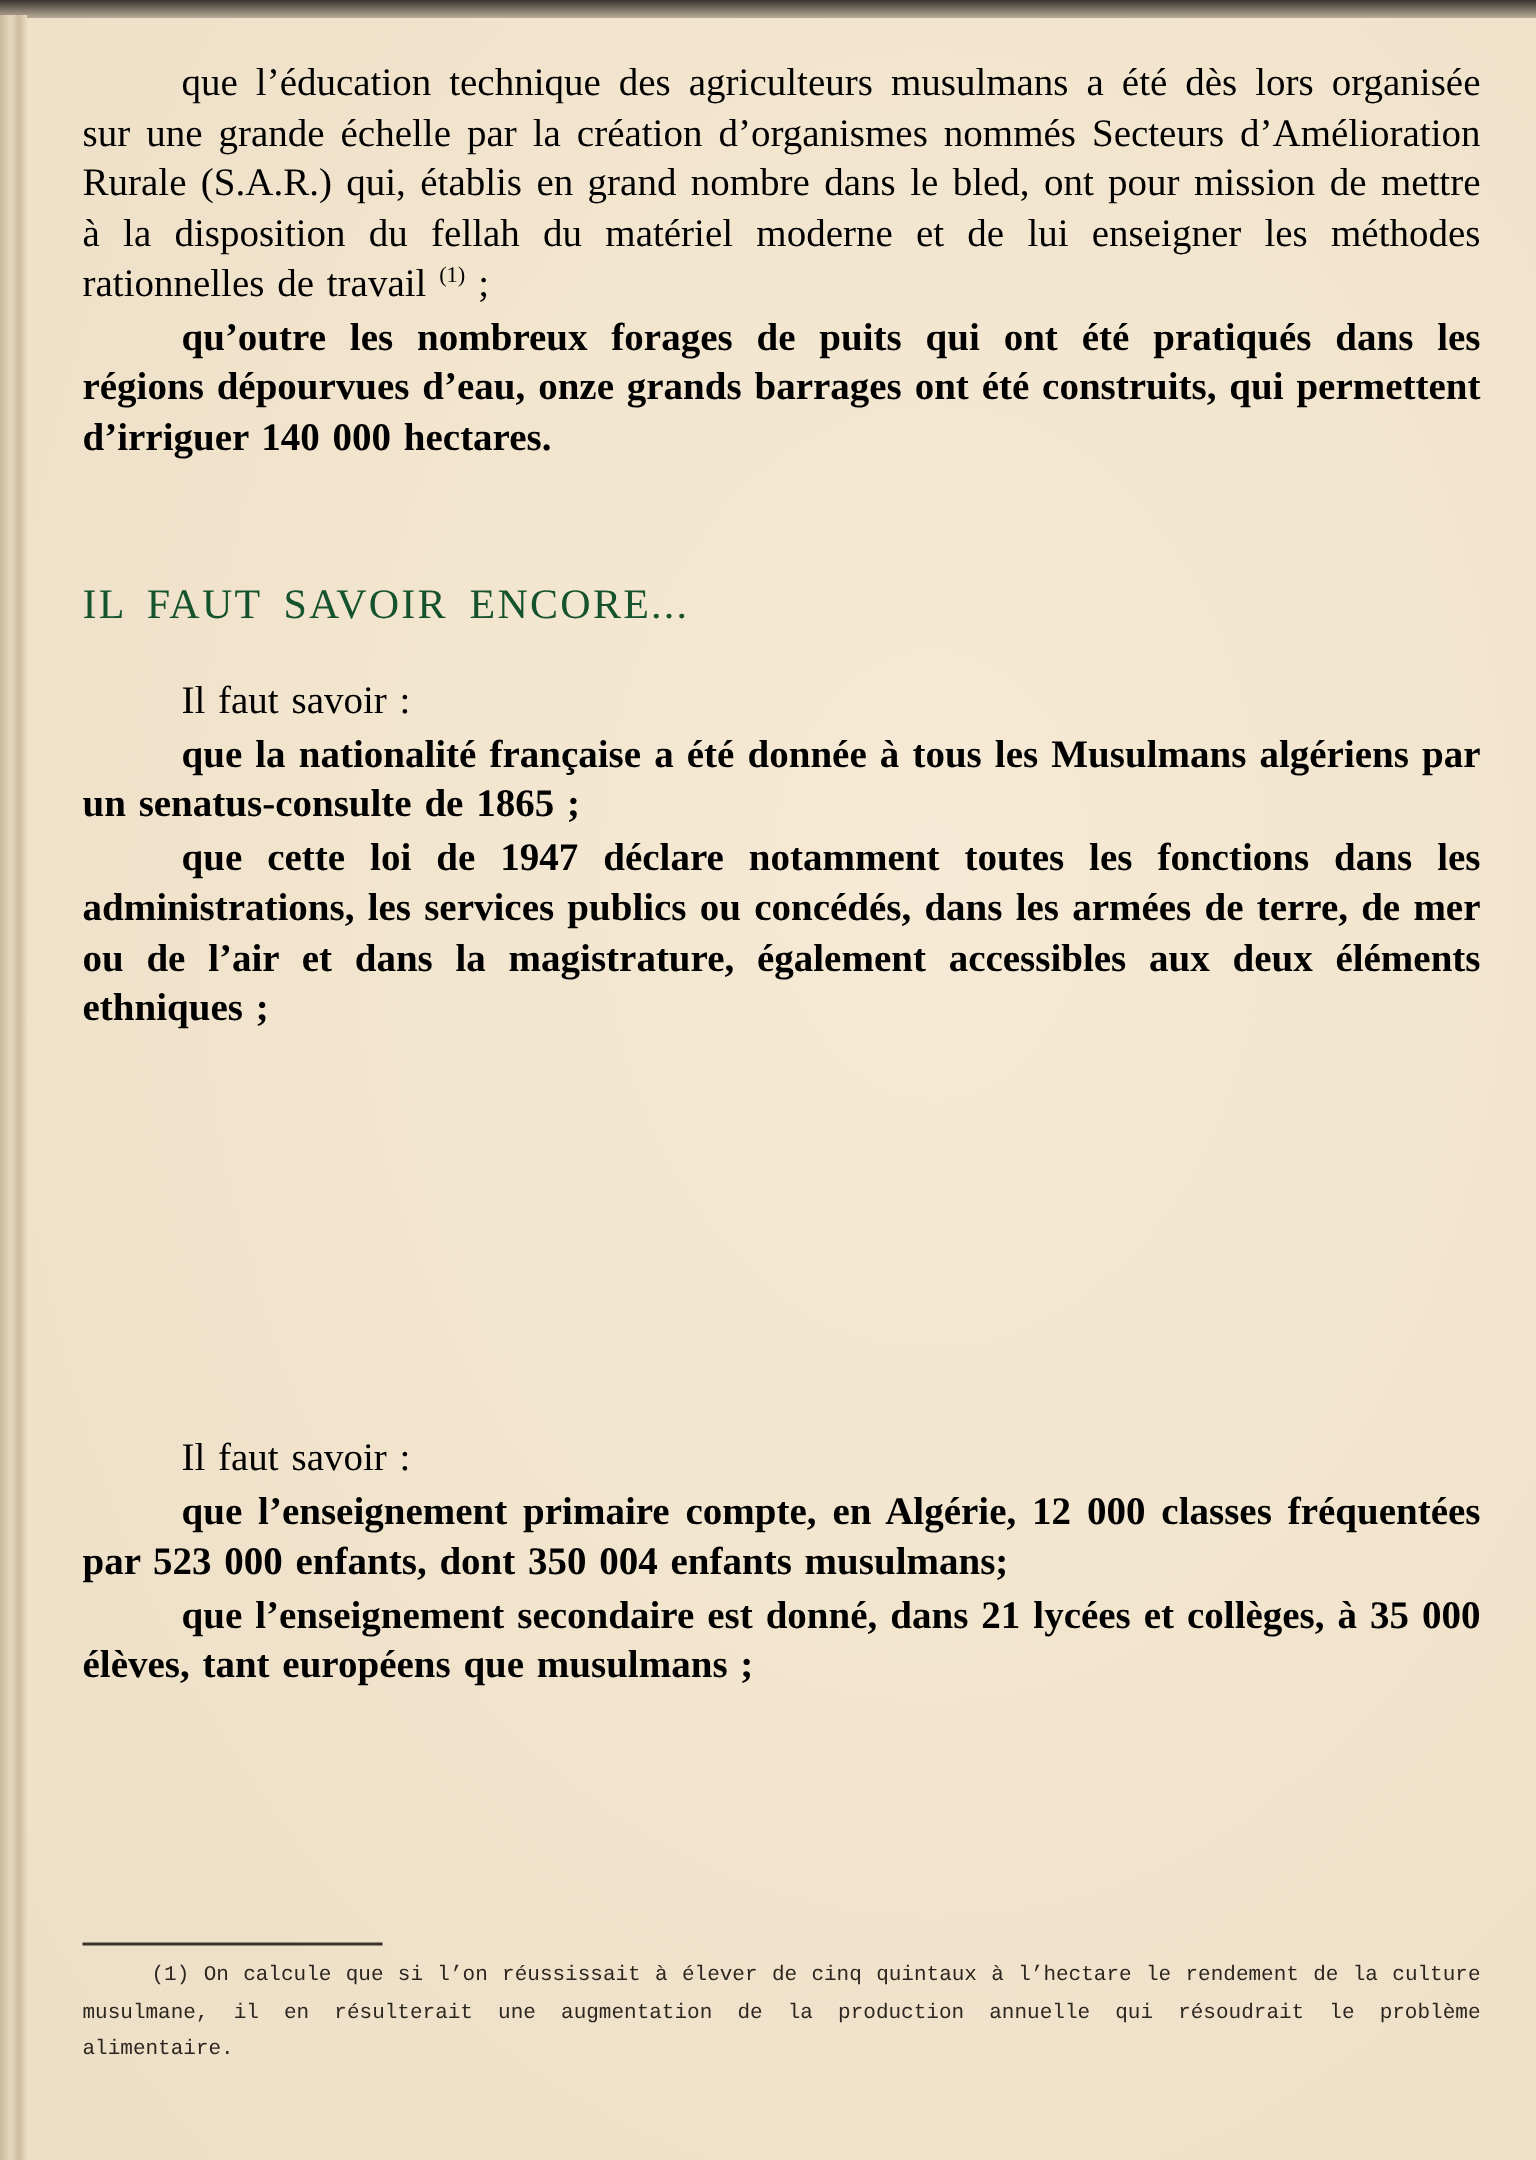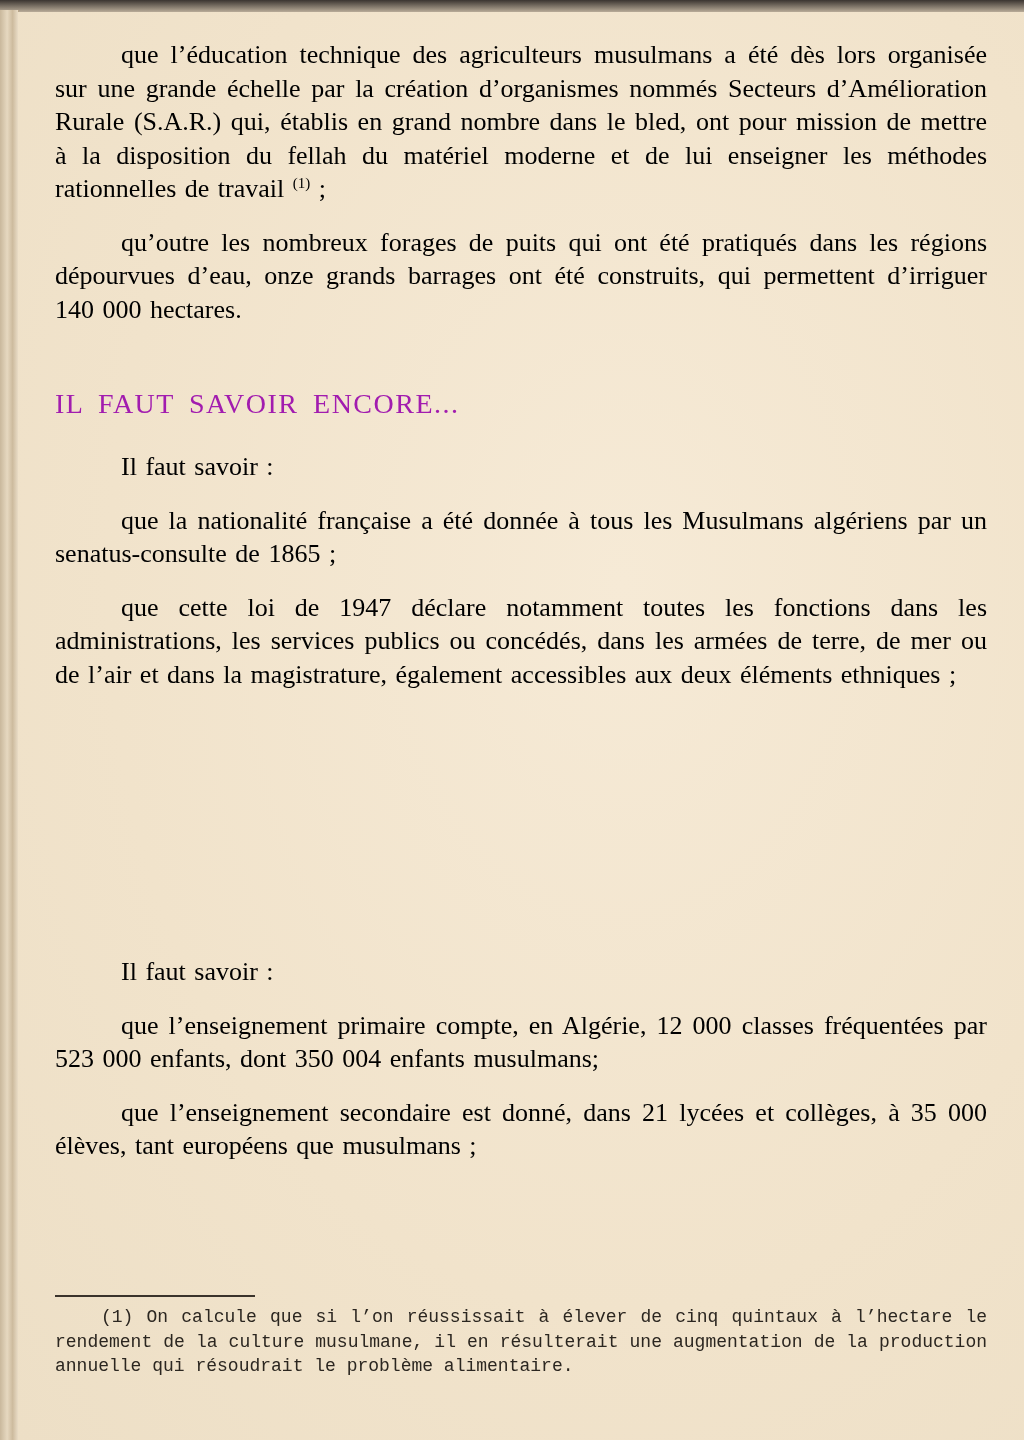--- a/index.html
+++ b/index.html
@@ -24,35 +24,35 @@
   }
   .text {
     position: absolute; left: 55px; width: 932px;
     font-family: "Liberation Serif", "DejaVu Serif", serif;
     font-size: 26px; color: #000000;
     line-height: 33.5px;
     text-align: justify;
     word-spacing: 2px;
   }
   .para { text-indent: 66px; margin: 0; }
-  .para.gap { margin-top: 20px; }
+  .para.gap { margin-top: 2px; font-weight: bold; }
   .heading {
     position: absolute; left: 55px; top: 388px;
     font-family: "Liberation Serif", "DejaVu Serif", serif;
-    font-size: 28px; color: #a21caf; letter-spacing: 1.5px; word-spacing: 6px;
+    font-size: 28px; color: #14532d; letter-spacing: 1.5px; word-spacing: 6px;
     margin: 0; font-weight: normal;
   }
   .footnote-rule {
     position: absolute; left: 55px; top: 1295px; width: 200px; height: 0;
     border-top: 2px solid #3a332b;
   }
   .footnote {
     position: absolute; left: 55px; top: 1305px; width: 932px;
     font-family: "Liberation Mono", "DejaVu Sans Mono", monospace;
-    font-size: 18px; line-height: 24.5px; color: #2b2620;
+    font-size: 14px; line-height: 24.5px; color: #2b2620;
     text-align: justify; text-indent: 46px; margin: 0;
   }
   sup { font-size: 15px; vertical-align: 9px; line-height: 0; }
 </style>
 </head>
 <body>
 
 <div class="top-shadow"></div>
 <div class="binding"></div>
 

